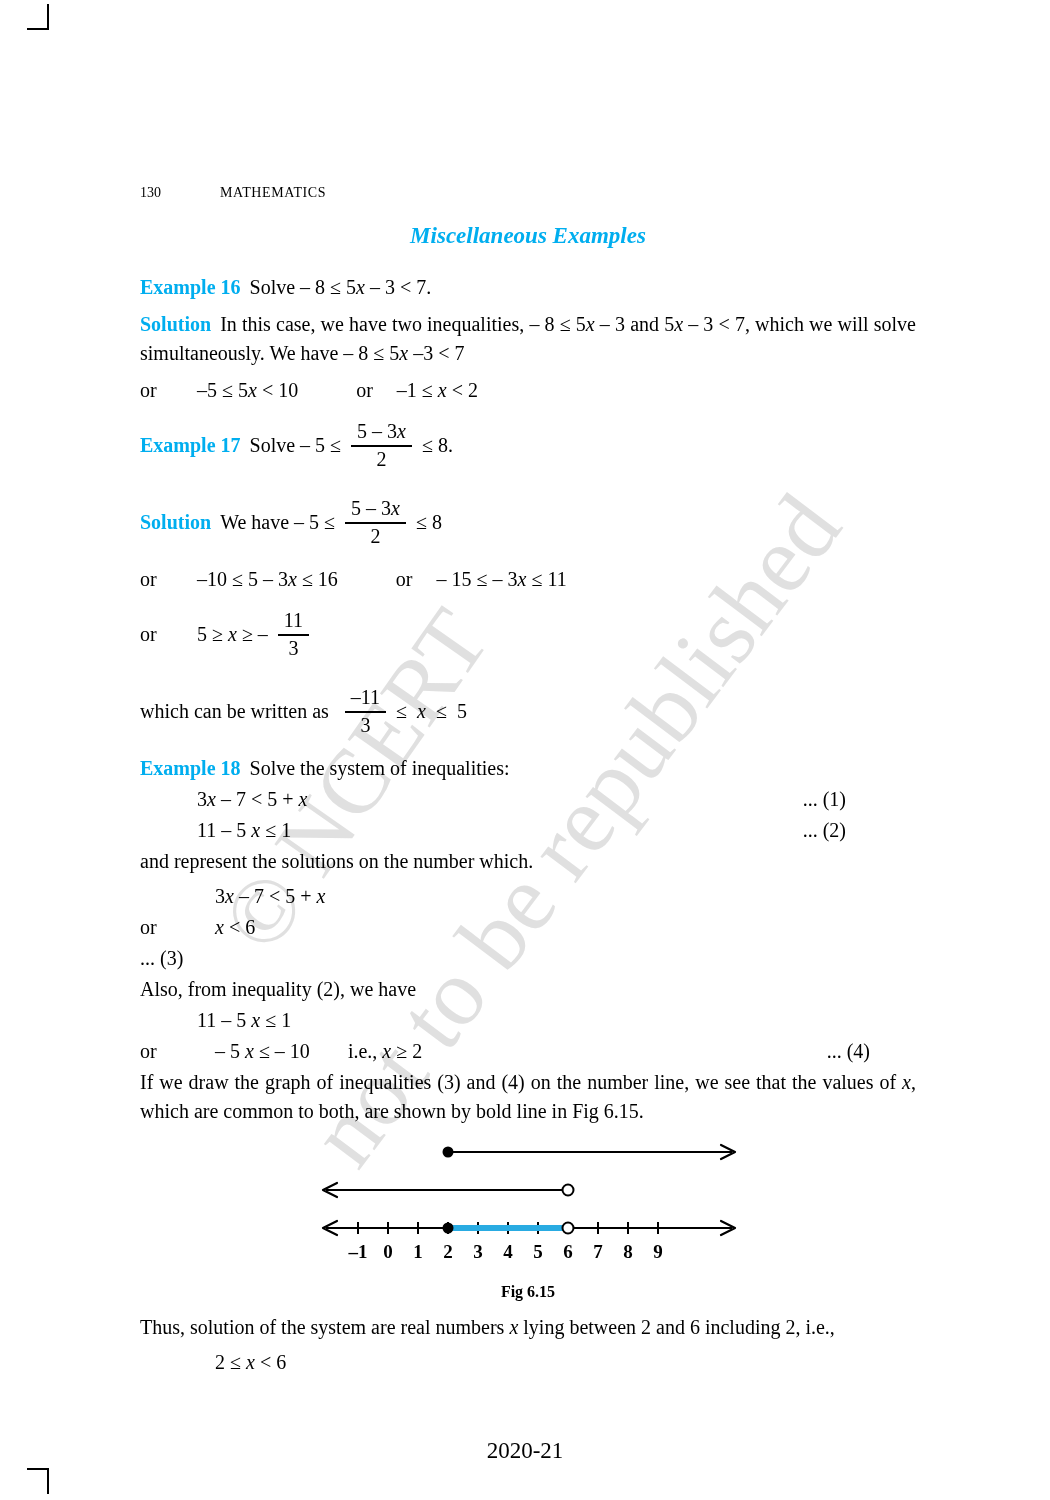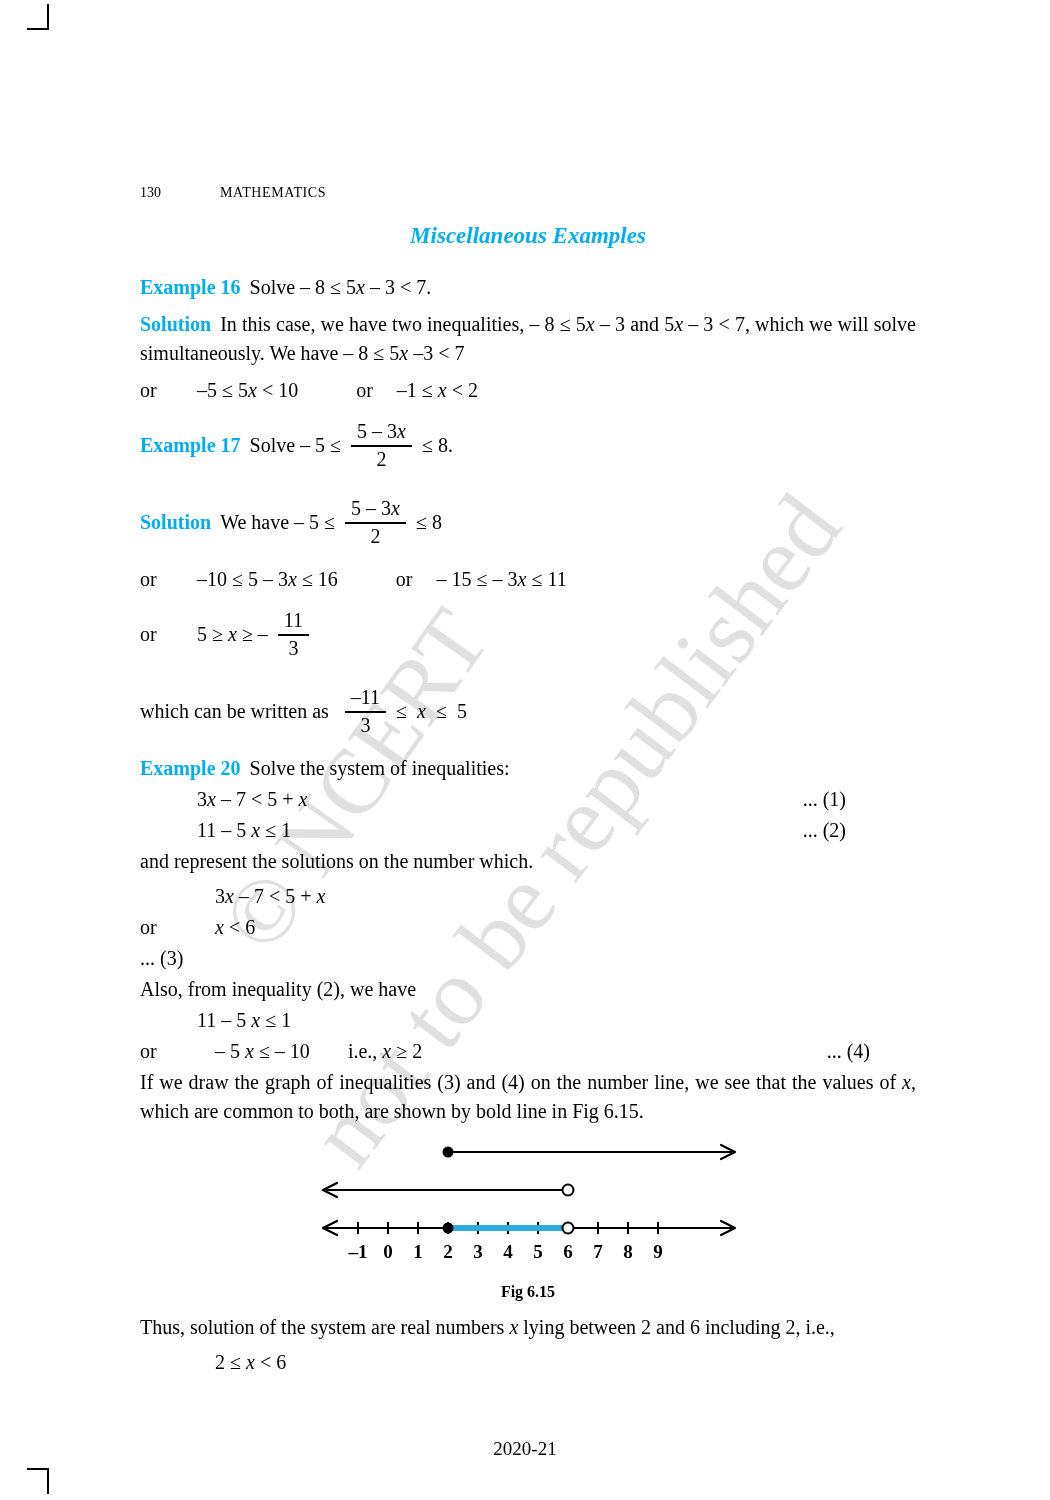--- a/index.html
+++ b/index.html
@@ -87,21 +87,21 @@
                  stroke-linecap: round; stroke-linejoin: round; }
   .numline .tick { stroke: #000; stroke-width: 2; }
   .numline .dot-closed { fill: #000; }
   .numline .dot-open { fill: #fff; stroke: #000; stroke-width: 2; }
   .numline text { font-family: "Liberation Serif", serif; font-weight: bold;
                   font-size: 19px; text-anchor: middle; fill: #000; }
   .footer {
     position: absolute;
     left: 0; right: 0; top: 1438px;
     text-align: center;
-    font-size: 19px;
+    font-size: 23px;
     z-index: 1;
   }
 </style>
 </head>
 <body>
 
 <div class="page">
 
   <div class="cm cm-top"></div>
   <div class="cm cm-bottom"></div>
@@ -166,21 +166,21 @@
     <div class="flexline">
       <span>which can be written as</span>
       <span class="frac" style="margin-left:16px;">
         <span class="fnum">–11</span>
         <span class="fden">3</span>
       </span>
       <span class="wsp">≤ <i>x</i> ≤ 5</span>
     </div>
 
     <p class="line" style="margin-bottom:2px;">
-      <span class="label">Example 20</span><span>Solve the system of inequalities:</span>
+      <span class="label">Example 18</span><span>Solve the system of inequalities:</span>
     </p>
 
     <div class="eqrow">
       <span>3<i>x</i> – 7 &lt; 5 + <i>x</i></span>
       <span class="eqnum">... (1)</span>
     </div>
     <div class="eqrow">
       <span>11 – 5 <i>x</i> ≤ 1</span>
       <span class="eqnum">... (2)</span>
     </div>

